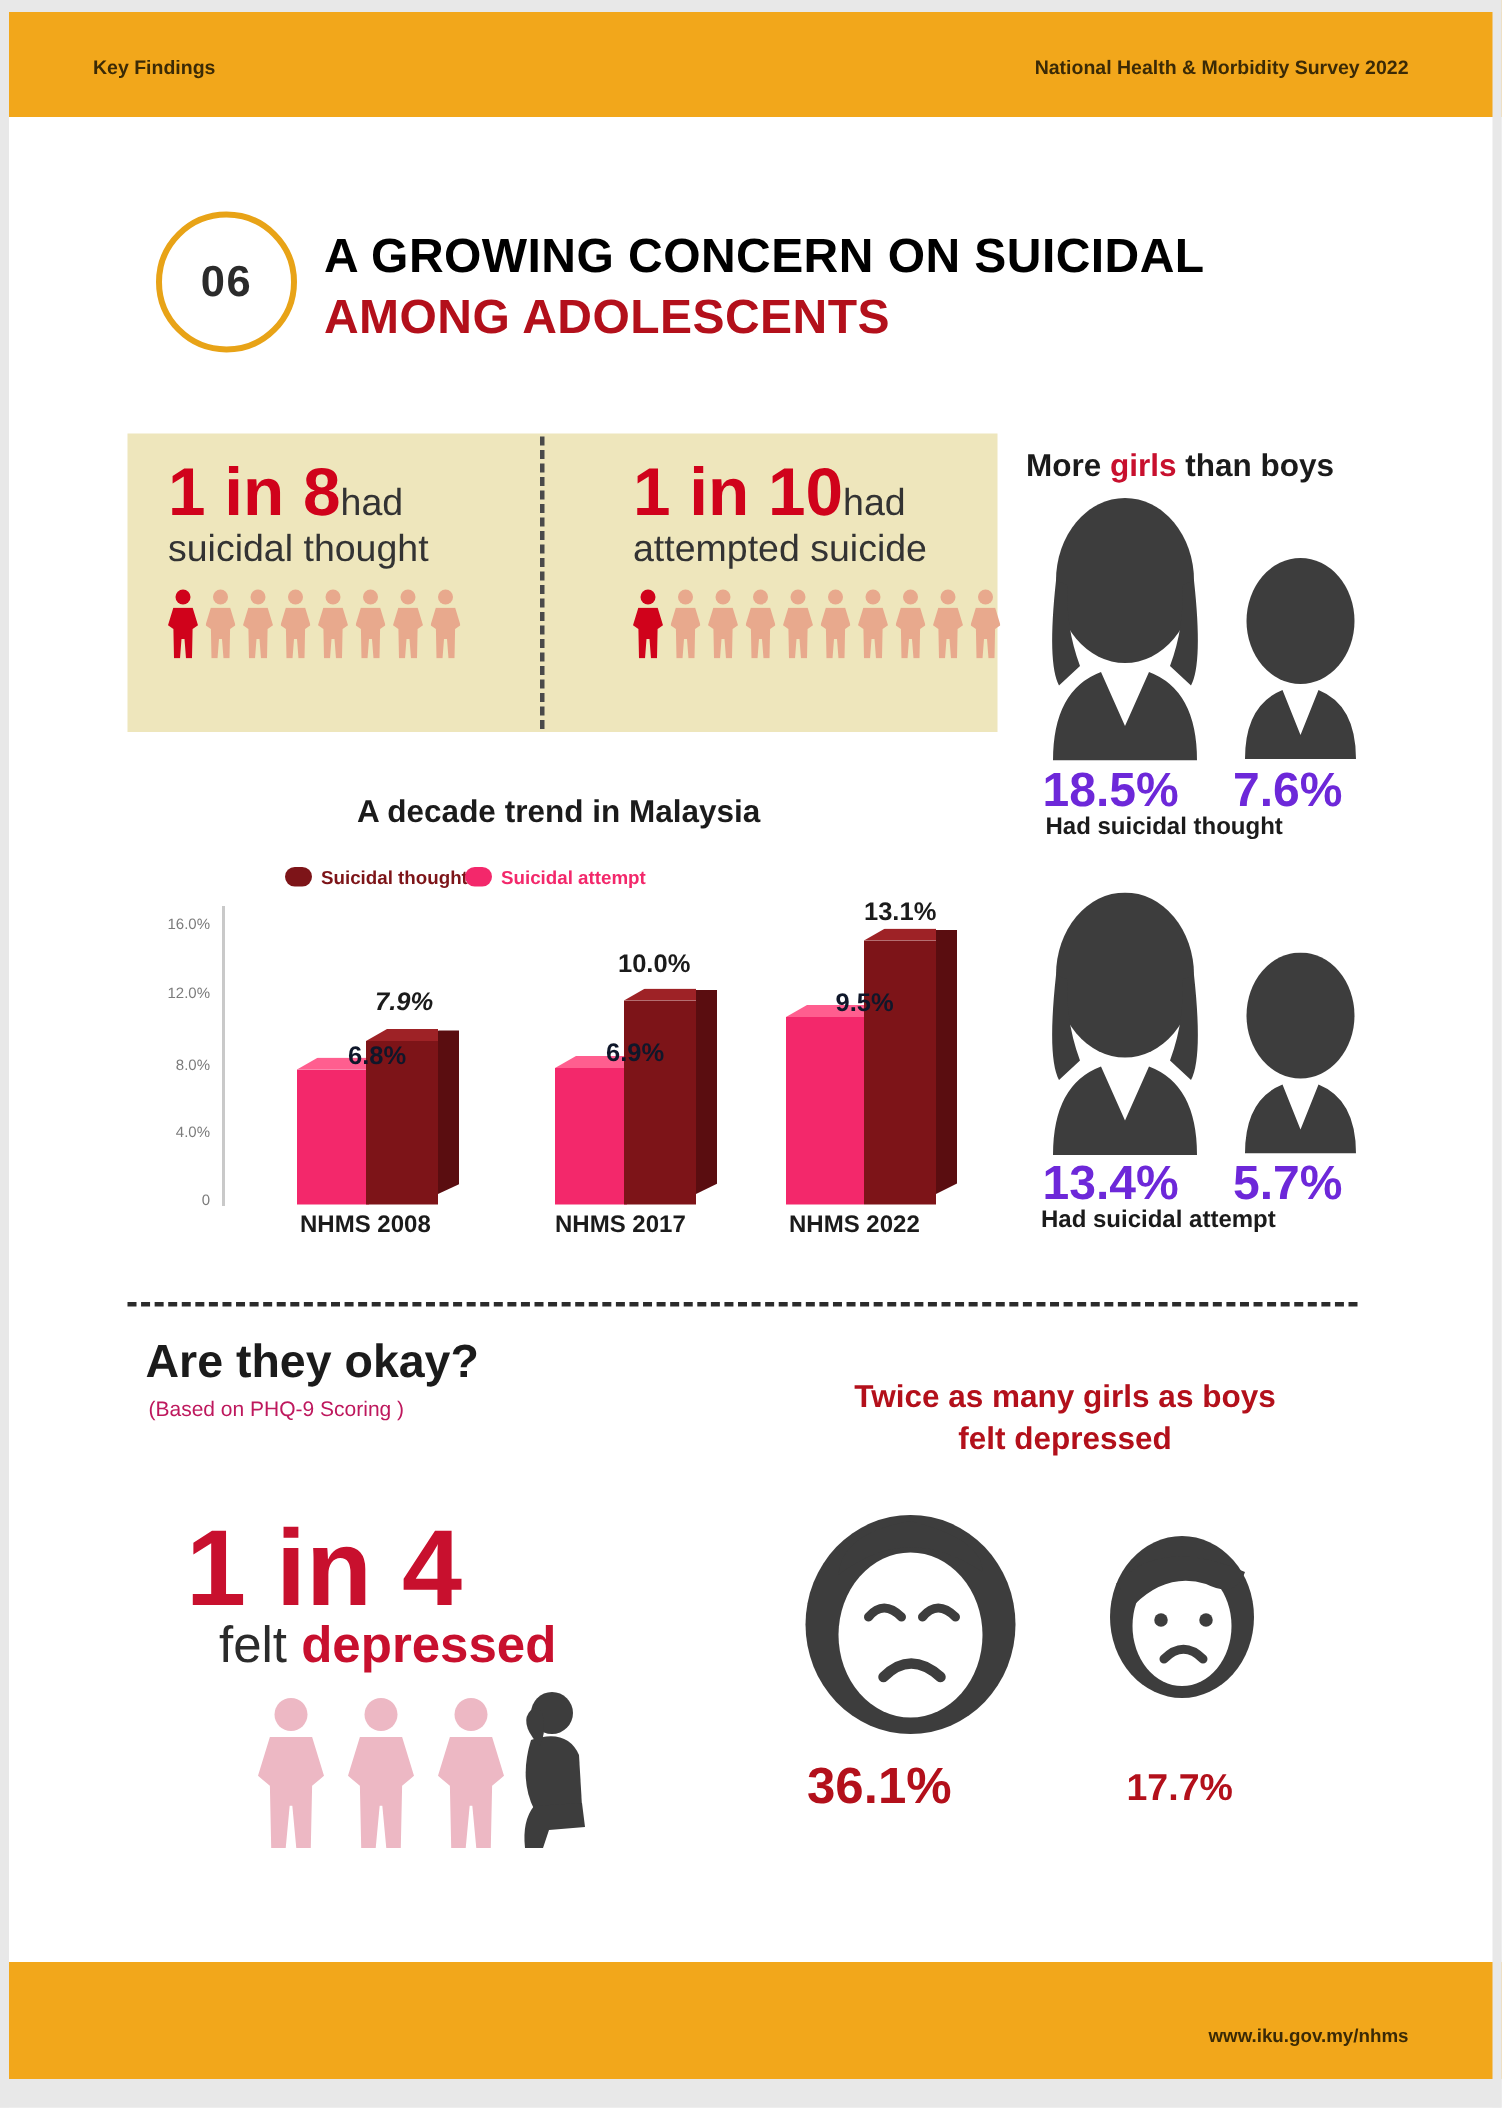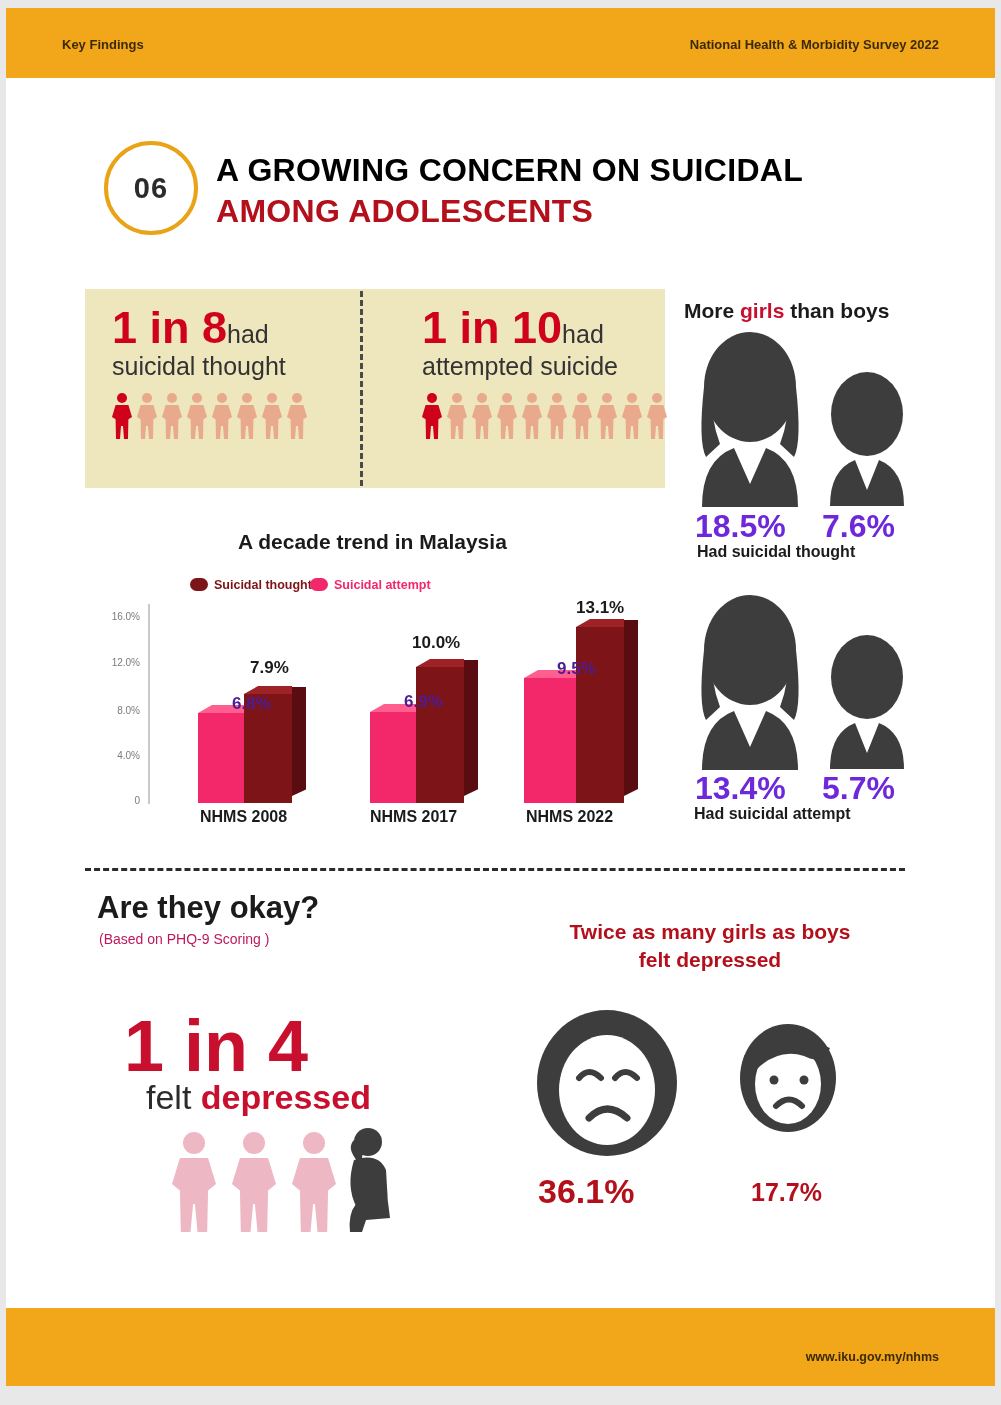--- a/index.html
+++ b/index.html
@@ -49,21 +49,21 @@
   
   .person-icon{position:absolute;}
 
   
   .chart-title{position:absolute;left:238px;top:530px;font-size:21px;font-weight:bold;color:#1b1b1b;}
   .legend{position:absolute;top:578px;font-size:12.5px;font-weight:bold;line-height:1.2;}
   .legend .sw{display:inline-block;width:18px;height:13px;border-radius:7px;margin-right:6px;vertical-align:-2px;}
   .axis-lab{position:absolute;font-size:10px;color:#7b7b7b;text-align:right;width:42px;}
   .axis-line{position:absolute;left:148px;top:604px;width:2px;height:200px;background:#c9c9c9;}
   .bar-label{position:absolute;font-size:17px;font-weight:bold;color:#1b1b1b;}
-  .bar-label.white{color:#4c1d95;}
+  .bar-label.white{color:#0f172a;}
   .cat-label{position:absolute;font-size:16px;font-weight:bold;color:#1b1b1b;}
   .bar3d{position:absolute;}
   .bar3d .front{position:absolute;left:0;bottom:0;width:100%;}
   .bar3d .side{position:absolute;right:-14px;bottom:7px;width:14px;}
   .bar3d .top{position:absolute;left:0;width:100%;height:10px;}
 
   
   .sep{position:absolute;left:85px;top:868px;width:820px;border-top:3px dashed #2b2b2b;}
 
   
@@ -238,21 +238,21 @@
   <div class="bar3d" style="left:198px;top:713px;width:48px;height:90px;">
     <div class="front" style="height:90px;background:#f3286b;"></div>
     <div class="side" style="height:90px;background:#c2185b;clip-path:polygon(0 0,100% -8%,100% 92%,0 100%);"></div>
     <div class="top" style="top:-8px;background:#ff5e8f;clip-path:polygon(0 8px,14px 0,100% 0,calc(100% - 0px) 8px);"></div>
   </div>
   <div class="bar3d" style="left:244px;top:694px;width:48px;height:109px;">
     <div class="front" style="height:109px;background:#7d1418;"></div>
     <div class="side" style="height:109px;background:#5a0d10;clip-path:polygon(0 0,100% -6%,100% 94%,0 100%);"></div>
     <div class="top" style="top:-8px;background:#9e2226;clip-path:polygon(0 8px,14px 0,100% 0,100% 8px);"></div>
   </div>
-  <div class="bar-label" style="left:250px;top:658px;">7.9%</div>
+  <div class="bar-label" style="left:250px;top:658px;font-style:italic;">7.9%</div>
   <div class="bar-label white" style="left:232px;top:694px;">6.8%</div>
   <div class="cat-label" style="left:200px;top:808px;">NHMS 2008</div>
 
   <div class="bar3d" style="left:370px;top:712px;width:48px;height:91px;">
     <div class="front" style="height:91px;background:#f3286b;"></div>
     <div class="side" style="height:91px;background:#c2185b;clip-path:polygon(0 0,100% -8%,100% 92%,0 100%);"></div>
     <div class="top" style="top:-8px;background:#ff5e8f;clip-path:polygon(0 8px,14px 0,100% 0,100% 8px);"></div>
   </div>
   <div class="bar3d" style="left:416px;top:667px;width:48px;height:136px;">
     <div class="front" style="height:136px;background:#7d1418;"></div>

